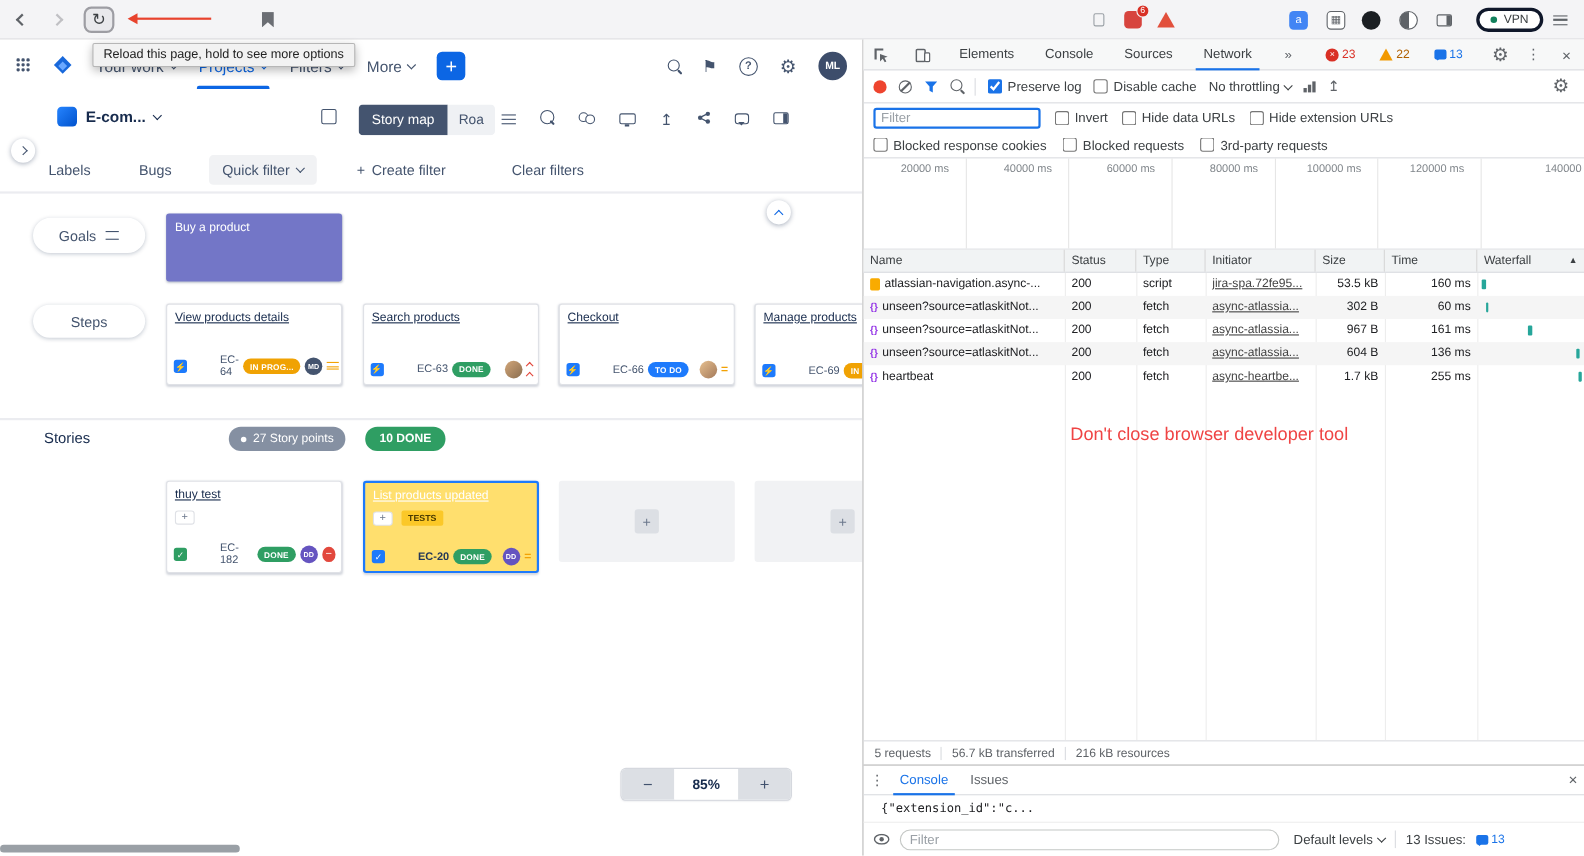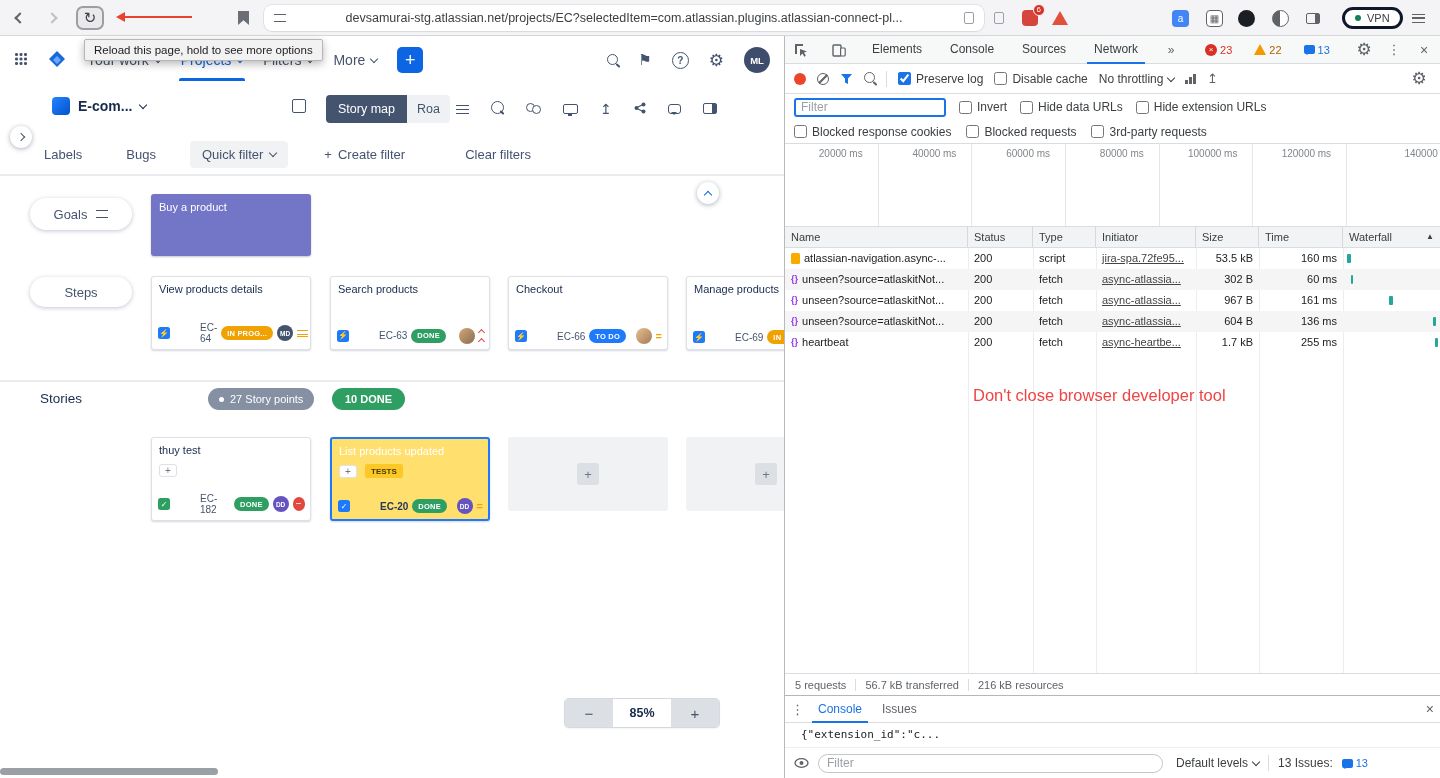--- a/index.html
+++ b/index.html
@@ -77,21 +77,21 @@
   .jf-create{margin-left:36px;display:flex;align-items:center;gap:6px;}
   .jf-clear{margin-left:60px;}
 
   .expander{position:absolute;left:10px;top:90px;width:22px;height:22px;border-radius:50%;background:#fff;box-shadow:0 1px 5px rgba(9,30,66,.35);display:flex;align-items:center;justify-content:center;color:#44546E;z-index:5;}
 
   .j-board{position:relative;height:602px;}
   .row-pill{position:absolute;left:30px;width:102px;height:32px;background:#fff;border-radius:16px;box-shadow:0 1px 4px rgba(9,30,66,.25);display:flex;align-items:center;justify-content:center;gap:9px;font-size:13px;color:#44546E;}
   .sliders{display:inline-block;width:12px;height:8px;border-top:1.6px solid currentColor;border-bottom:1.6px solid currentColor;}
   .goal-card{position:absolute;left:151px;top:18px;width:160px;height:62px;background:#7376C7;border-radius:3px;color:#fff;font-size:11px;padding:7px 8px;box-shadow:0 1px 2px rgba(9,30,66,.25);}
   .scrolltop{position:absolute;left:697px;top:6px;width:22px;height:22px;border-radius:50%;background:#fff;box-shadow:0 1px 5px rgba(9,30,66,.35);display:flex;align-items:center;justify-content:center;color:#0C66E4;}
-  .card{position:absolute;width:160px;background:#fff;border:1px solid #DFE1E6;border-radius:3px;box-shadow:0 1px 2px rgba(9,30,66,.18);padding:6px 7px;font-size:11px;color:#172B4D;}
+  .card{position:absolute;width:160px;background:#fff;border:1px solid #DFE1E6;border-radius:3px;box-shadow:0 1px 2px rgba(9,30,66,.18);padding:6px 7px;font-size:11px;color:#172B4D;text-decoration:underline;}
   .step-card{top:100px;height:74px;}
   .story-card{top:261px;height:84px;}
   .card-foot{position:absolute;left:6px;right:5px;bottom:5px;display:flex;align-items:center;gap:4px;}
   .key-ic{width:12px;height:12px;border-radius:2.5px;background:#1d7afc;color:#fff;font-size:8px;display:flex;align-items:center;justify-content:center;flex:none;}
   .key-ic.green{background:#2f9e63;}
   .key{font-size:10px;color:#44546E;padding-left:26px;}
   .loz{font-size:7.5px;font-weight:700;color:#fff;padding:2.5px 6px;border-radius:9px;letter-spacing:.2px;white-space:nowrap;}
   .loz.amber{background:#F0A203;}
   .loz.green{background:#2f9e63;}
   .loz.blue{background:#1d7afc;}
@@ -199,25 +199,20 @@
     <span class="abs nav-btn disabled" style="left:48px">
         <span class="chv right"></span>
       </span>
     <span class="abs reload-btn" style="left:76px">
         <span>↻</span>
       </span>
     <span class="abs" style="left:238px">
         <span class="bkm"></span>
       </span>
 
-    <div class="url-bar">
-      <span class="url-left-ic"><span class="sliders" style="display:inline-block;width:12px;height:8px;border-top:1.6px solid currentColor;border-bottom:1.6px solid currentColor;"></span></span>
-      <span>devsamurai-stg.atlassian.net/projects/EC?selectedItem=com.atlassian.plugins.atlassian-connect-pl...</span>
-      <span class="url-right-ic"></span>
-    </div>
 
     <span class="abs" style="left:994px">
         <span class="url-right-ic" style="position:static"></span>
       </span>
     <span class="abs" style="left:1022px">
       <span class="ext-shield">
           <span class="ext-badge">6</span>
         </span>
     </span>
     <span class="abs" style="left:1052px">

